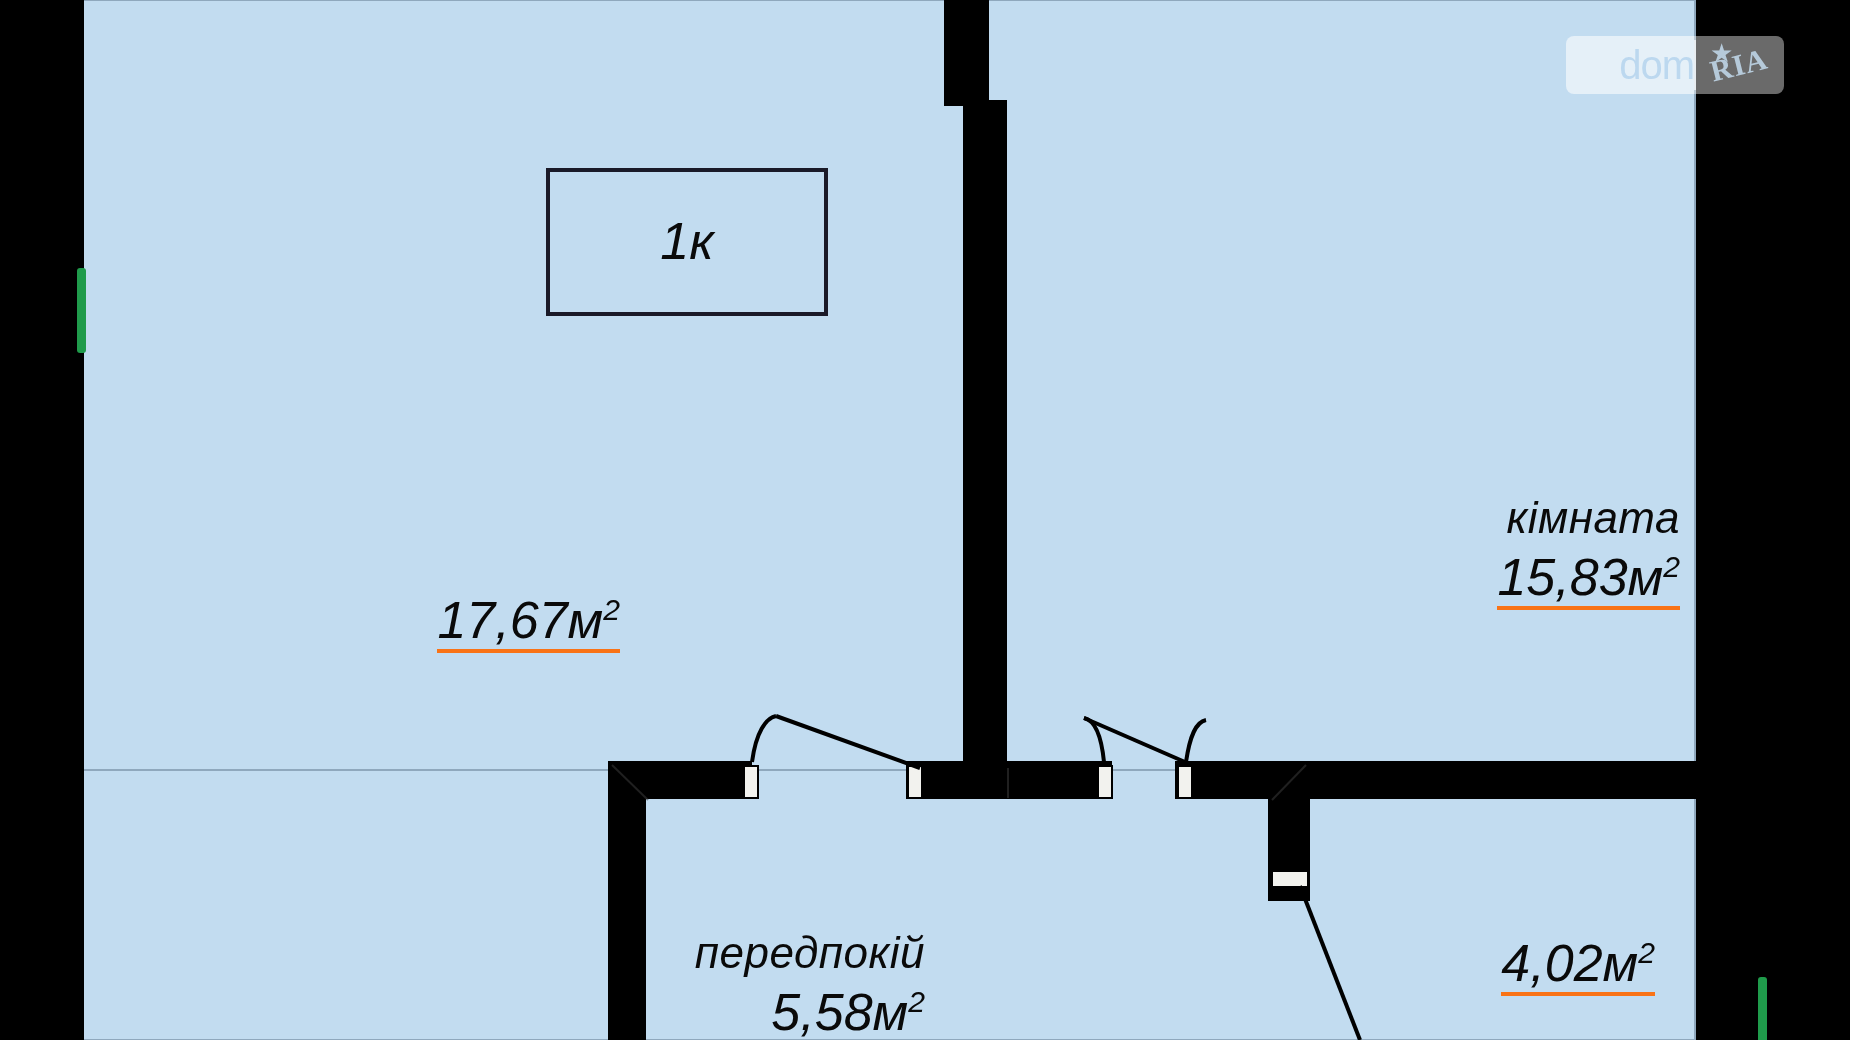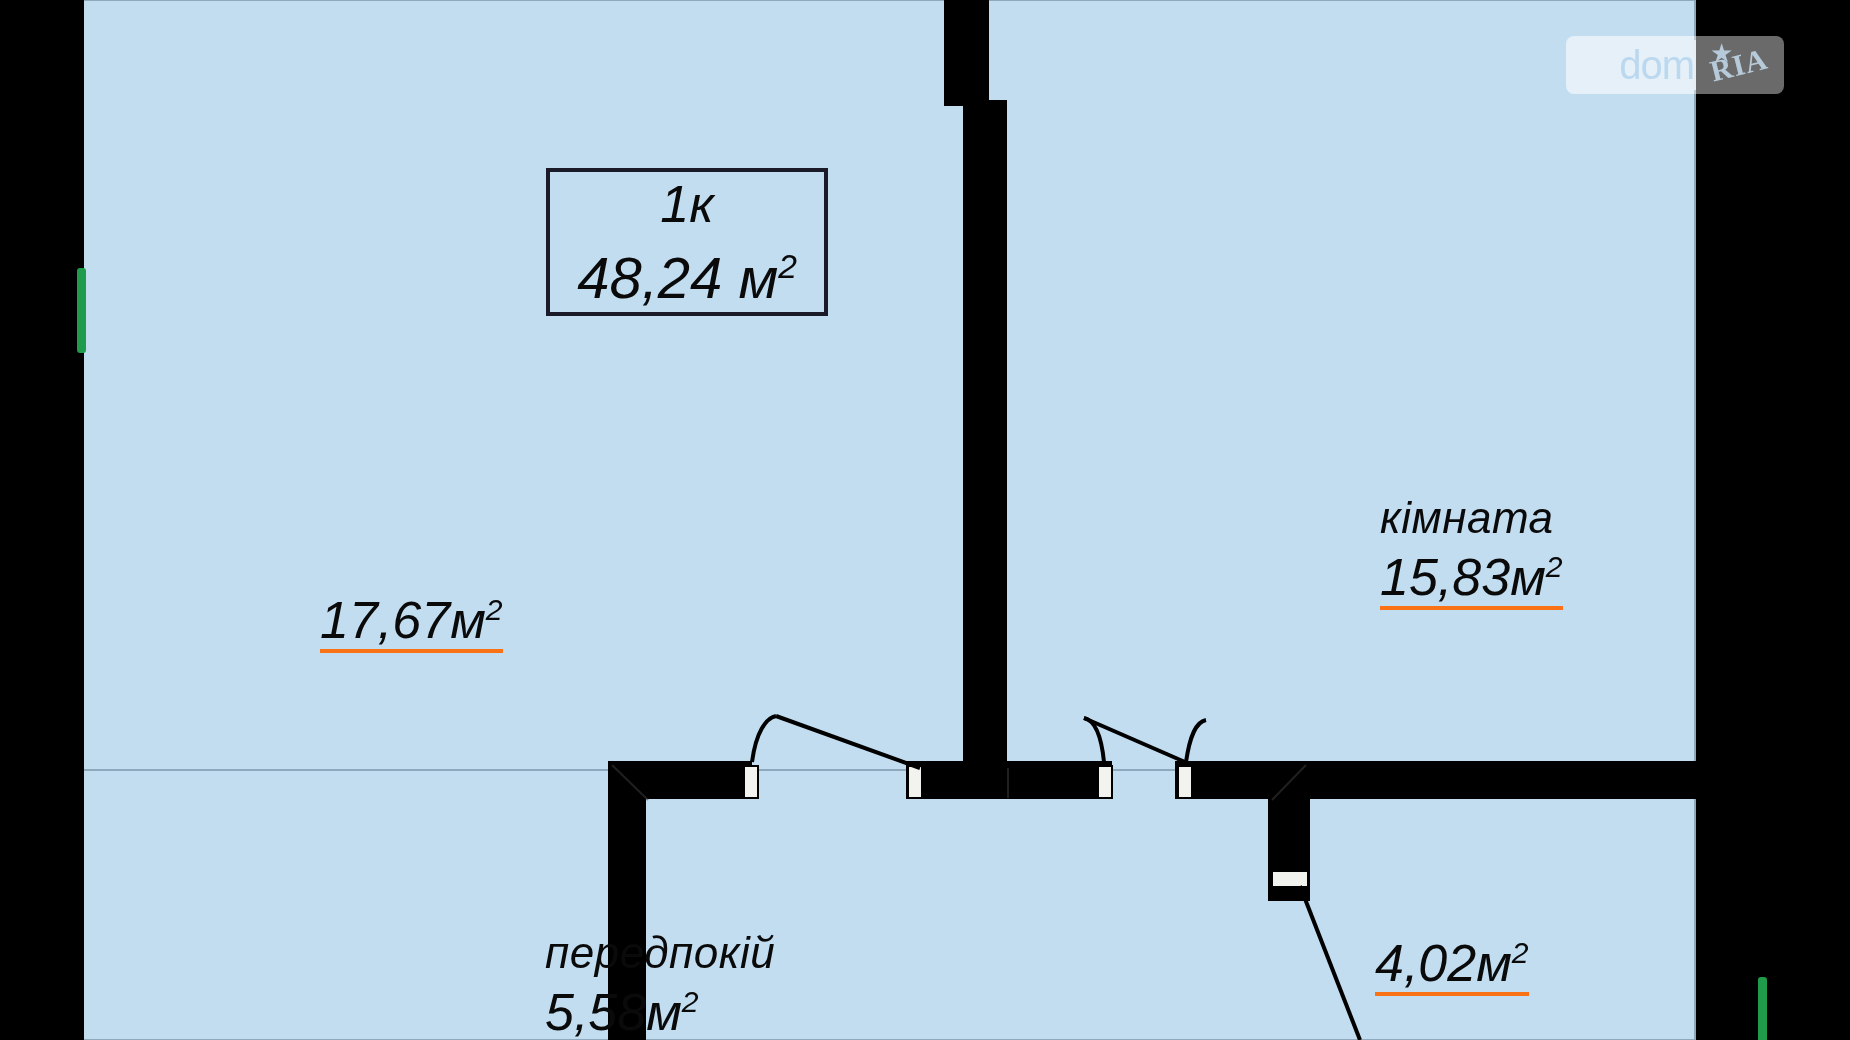--- a/index.html
+++ b/index.html
@@ -18,21 +18,21 @@
   #plan svg {
     position: absolute;
     top: 0;
     left: 0;
   }
   .room-label {
     position: absolute;
     color: #0a0a0a;
     font-family: "Liberation Sans", sans-serif;
     font-style: italic;
-    text-align: left;
+    text-align: right;
     white-space: nowrap;
     line-height: 1.06;
     user-select: none;
   }
   .room-name {
     display: block;
     font-size: 44px;
     letter-spacing: 0.5px;
   }
   .room-area {
@@ -199,23 +199,20 @@
     </g>
 
     <g>
       <rect x="77" y="268" width="9" height="85" fill="#1f9b4b" rx="3"></rect>
       <rect x="1758" y="977" width="9" height="85" fill="#1f9b4b" rx="3"></rect>
     </g>
   </svg>
 
   <div class="title-box">
     <div class="title-rooms">1к</div>
-    <div class="title-total">
-      <span>48,24 м</span><span class="sup">2</span>
-    </div>
   </div>
 
   <div class="room-label" style="left:320px; top:585px; width:300px;">
     <span class="room-area">
       <span>17,67м</span><span class="sup">2</span>
     </span>
   </div>
 
   <div class="room-label" style="left:1380px; top:495px; width:300px;">
     <span class="room-name">кімната</span>

